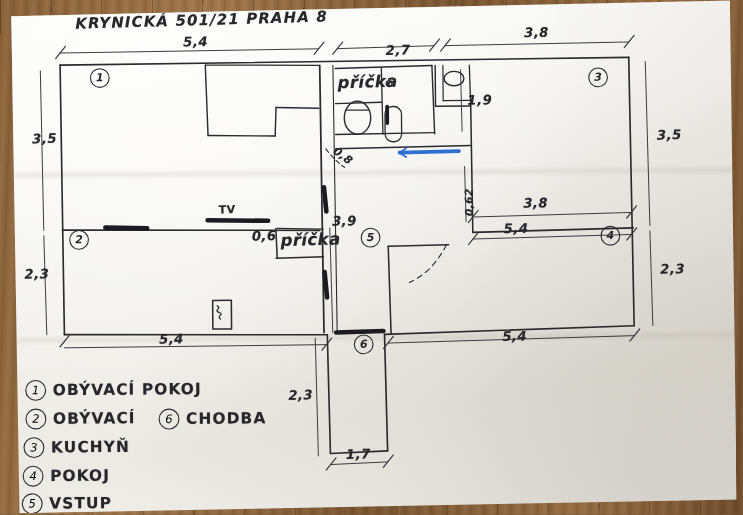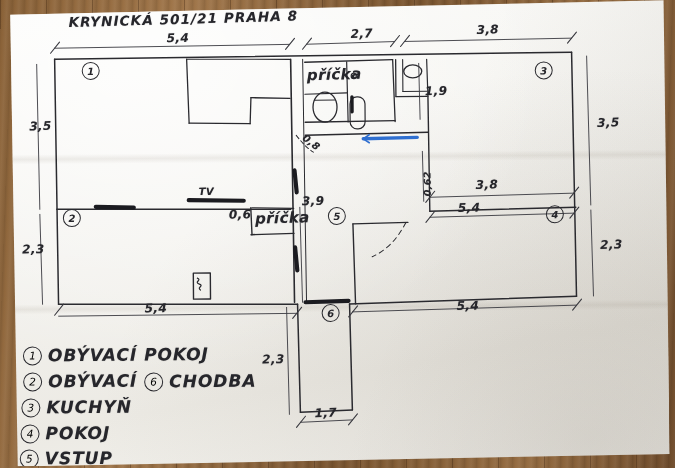--- a/index.html
+++ b/index.html
@@ -53,37 +53,37 @@
     color:#26262b;
     font-family:"DejaVu Sans",sans-serif;
     font-weight:700;
     white-space:nowrap;
     letter-spacing:.4px;
     transform-origin:left top;
     text-shadow:0 0 1px rgba(40,40,45,.35);
   }
   .dim{font-size:12px;font-weight:700;font-style:italic;}
   .title{font-size:13.5px;font-weight:700;letter-spacing:1.1px;font-style:italic;}
-  .tiny{font-size:8.5px;font-weight:700;font-style:italic;}
+  .tiny{font-size:8.5px;font-weight:700;}
   .roomlbl{font-size:15px;font-weight:700;font-style:italic;}
 
   .circnum{
     position:absolute;
     width:16px;height:16px;border:1.6px solid #2a2a2f;border-radius:50%;
     color:#26262b;font-size:10px;font-weight:700;font-style:italic;
     display:flex;align-items:center;justify-content:center;
     background:rgba(255,255,255,0.0);
   }
   .legnum{
     display:inline-flex;width:17px;height:17px;border:1.6px solid #2a2a2f;border-radius:50%;
     align-items:center;justify-content:center;font-size:10.5px;margin-right:6px;
     vertical-align:middle;font-style:italic;
   }
   .legrow{position:absolute;display:flex;align-items:center;}
-  .legtxt{font-size:17px;font-weight:700;letter-spacing:1px;font-style:italic;}
+  .legtxt{font-size:14px;font-weight:700;letter-spacing:1px;}
 </style>
 </head>
 <body>
 
 <div id="desk"></div>
 
 <div id="paper">
   <div class="shade"></div>
   <div class="crease" style="top:150px"></div>
   <div class="crease" style="top:300px"></div>
@@ -209,21 +209,21 @@
           <path d="M562,198 L571,187"></path>
         <path d="M418,221 L427,210"></path>
           <path d="M562,218 L571,207"></path>
       </g>
     </g>
   </svg>
 
   <div class="ink title" style="left:62px;top:10px;transform:rotate(-1.2deg)">KRYNICKÁ 501/21  PRAHA 8</div>
 
   <div class="ink dim" style="left:160px;top:28px;transform:rotate(-1deg)">5,4</div>
-  <div class="ink dim" style="left:344px;top:25px;transform:rotate(-1deg)">2,7</div>
+  <div class="ink dim" style="left:344px;top:37px;transform:rotate(-1deg)">2,7</div>
   <div class="ink dim" style="left:470px;top:22px;transform:rotate(-1deg)">3,8</div>
 
   <div class="ink dim" style="left:22px;top:115px;transform:rotate(-1deg)">3,5</div>
   <div class="ink dim" style="left:14px;top:238px;transform:rotate(-1deg)">2,3</div>
 
   <div class="ink dim" style="left:590px;top:116px;transform:rotate(-1deg)">3,5</div>
   <div class="ink dim" style="left:592px;top:238px;transform:rotate(-1deg)">2,3</div>
 
   <div class="ink dim" style="left:136px;top:298px;transform:rotate(-1deg)">5,4</div>
   <div class="ink dim" style="left:448px;top:298px;transform:rotate(-1deg)">5,4</div>

